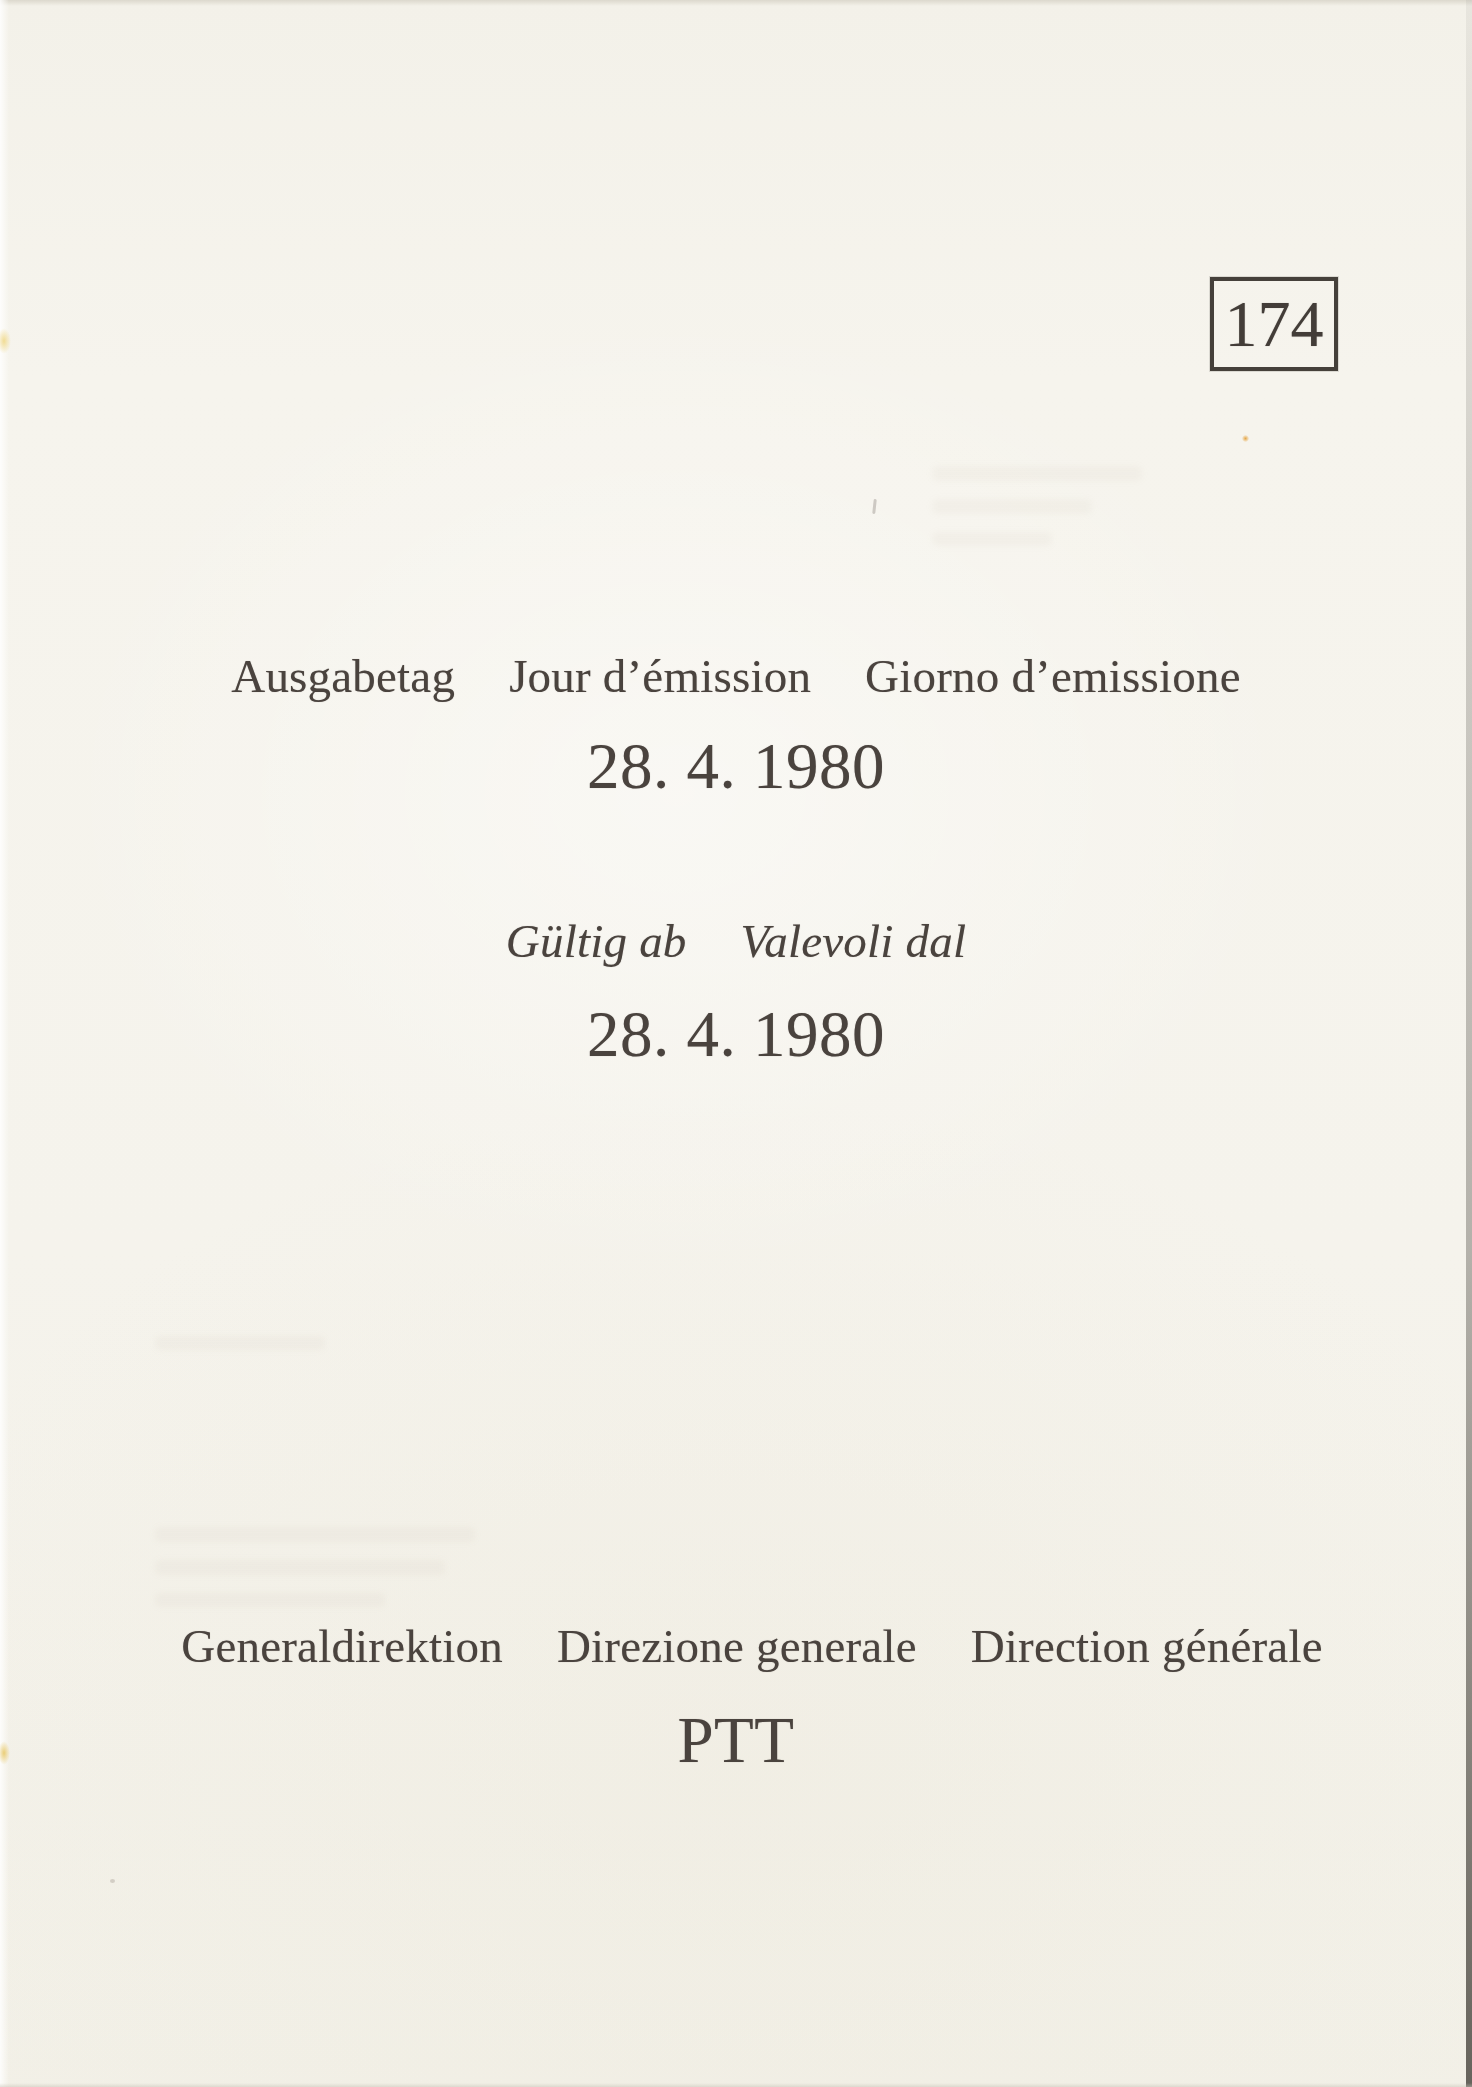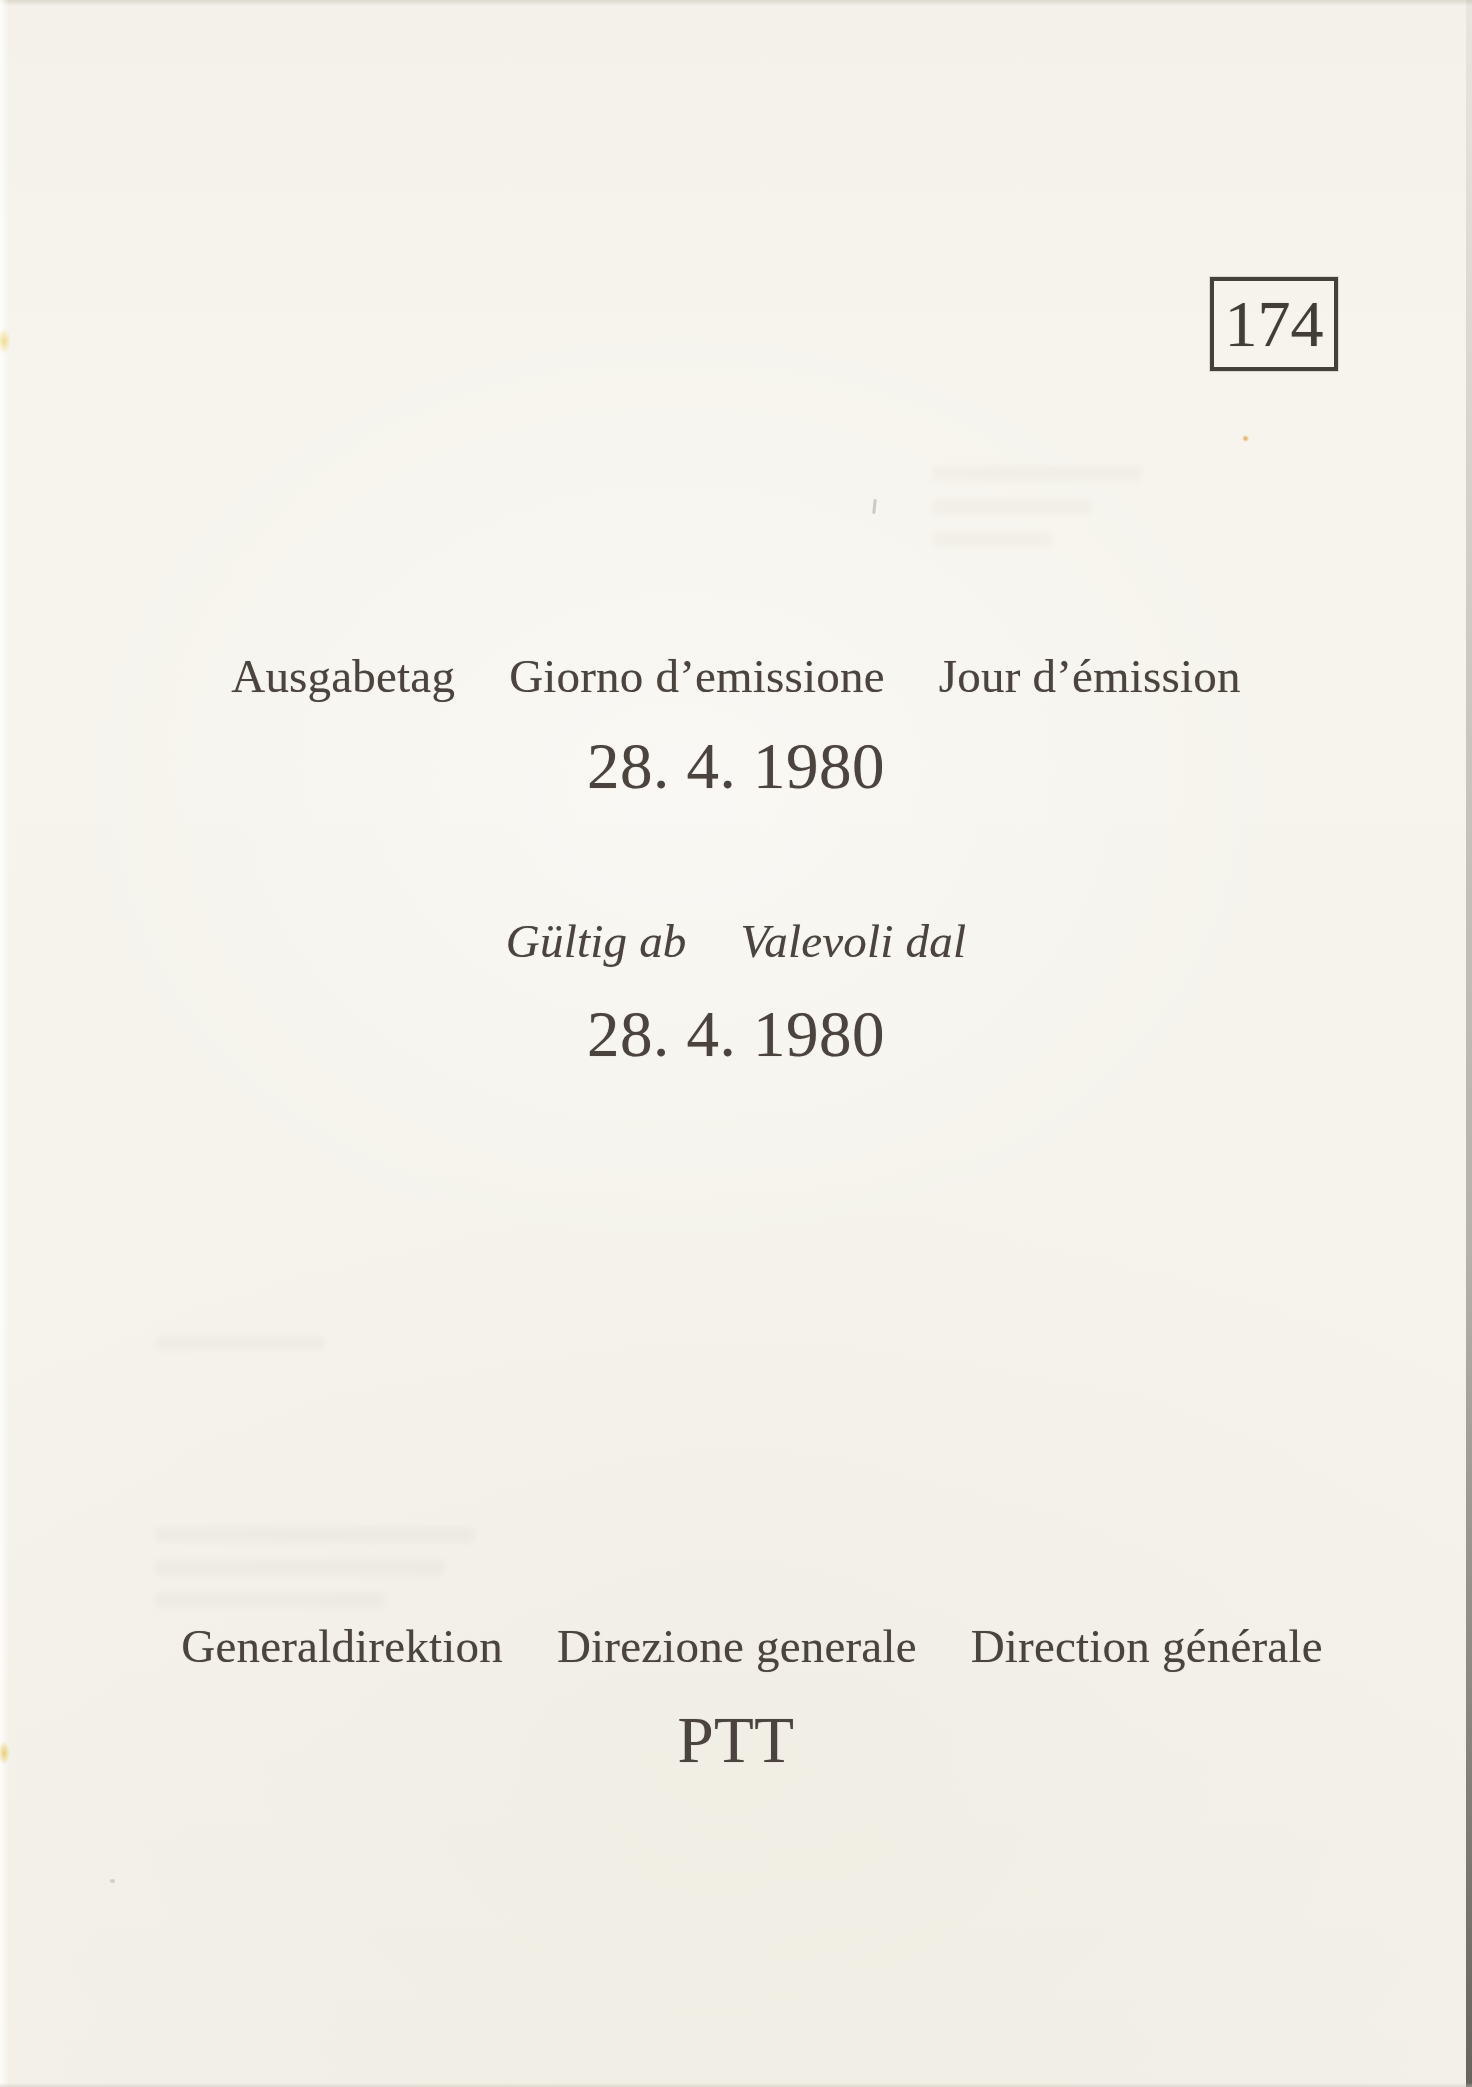--- a/index.html
+++ b/index.html
@@ -153,22 +153,22 @@
   <div class="ghost" id="ghost-c1"></div>
   <div class="ghost" id="ghost-c2"></div>
   <div class="ghost" id="ghost-c3"></div>
 
   <div class="num-box">
     <span>174</span>
   </div>
 
   <div class="tri-row" id="row-issue">
     <span>Ausgabetag</span>
+    <span>Jour d’émission</span>
     <span>Giorno d’emissione</span>
-    <span>Jour d’émission</span>
   </div>
   <div class="date-row" id="row-issue-date">
     <span>28. 4. 1980</span>
   </div>
 
   <div class="tri-row" id="row-valid">
     <span>Gültig ab</span>
     <span>Valevoli dal</span>
   </div>
   <div class="date-row" id="row-valid-date">

